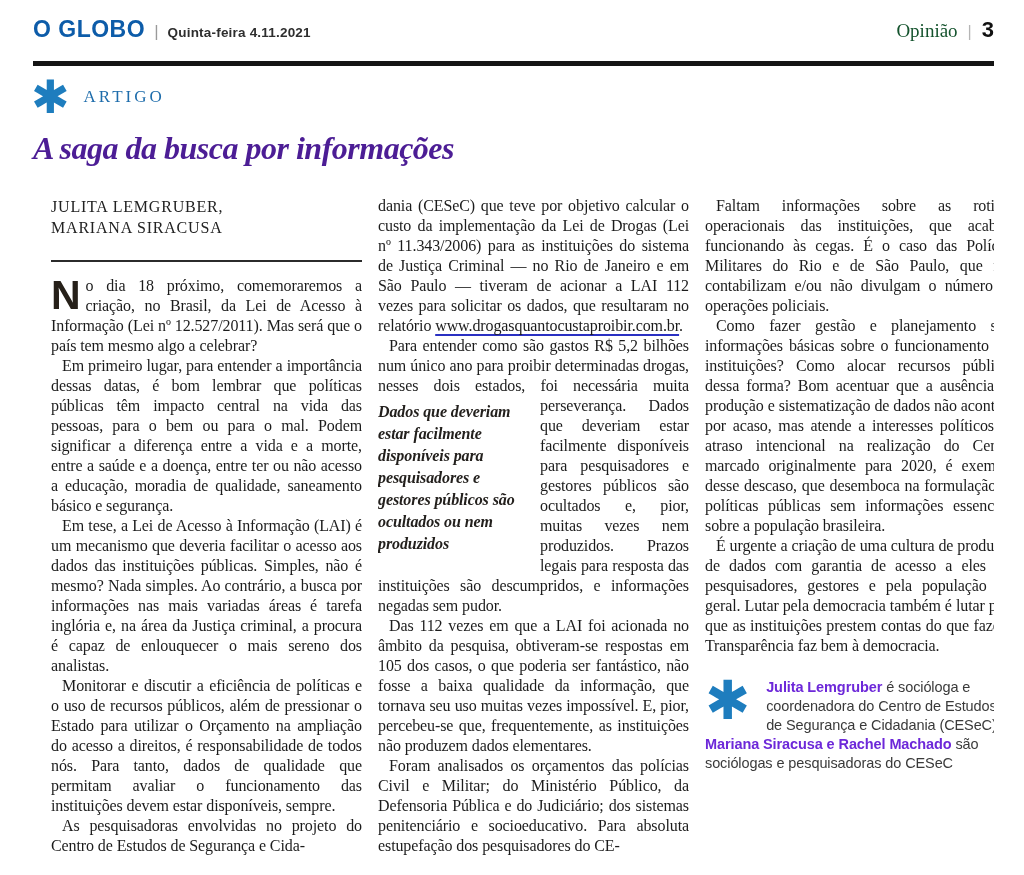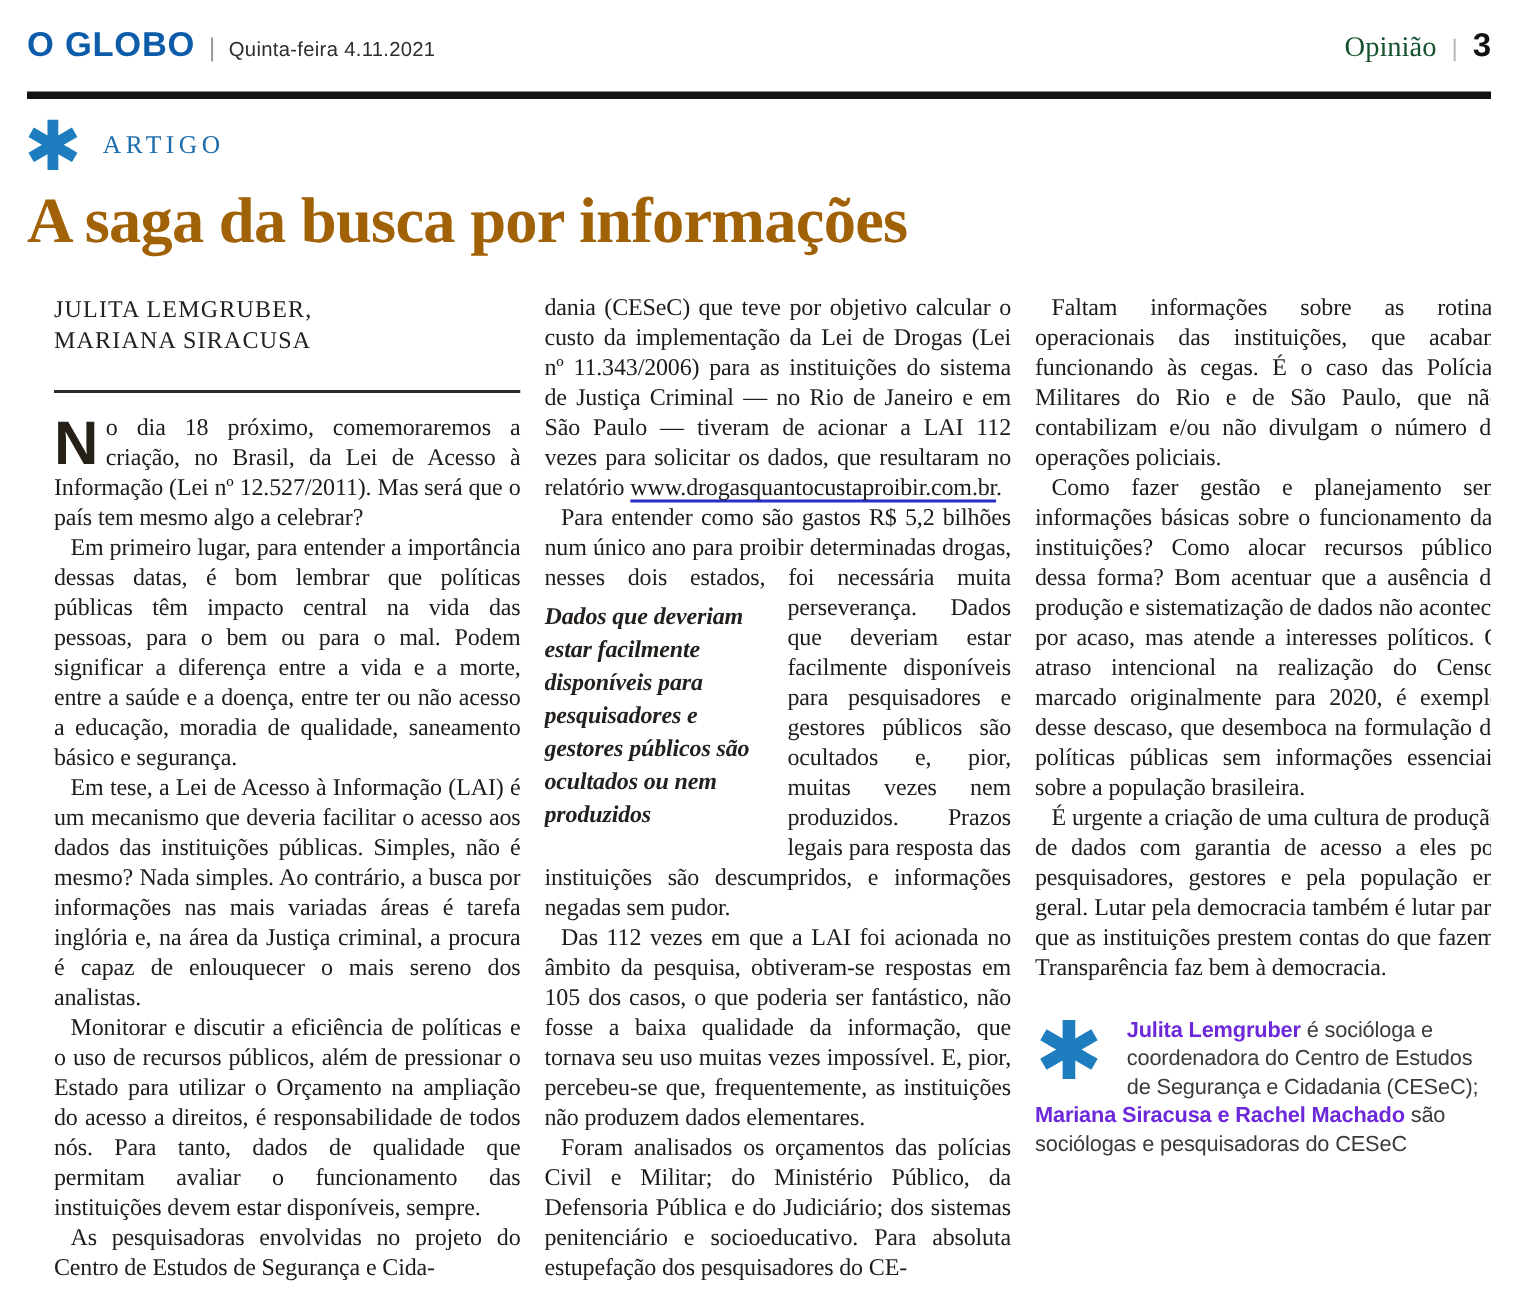--- a/index.html
+++ b/index.html
@@ -3,37 +3,37 @@
 <meta charset="utf-8">
 <style>
   html, body {
     margin: 0; padding: 0;
     width: 1024px; height: 875px;
     background: #ffffff;
     overflow: hidden;
     font-family: "Liberation Serif", serif;
     color: #1c1c1c;
   }
-  .page { padding: 12px 30px 0 18px; }
+  .page { padding: 12px 30px 0 33px; }
 
   
   .masthead {
     display: flex; justify-content: space-between; align-items: baseline;
     height: 36px; margin-top: 4px;
   }
   .masthead-left { display: flex; align-items: baseline; }
   .logo {
     font-family: "Liberation Sans", sans-serif;
     font-weight: bold; font-size: 23px; letter-spacing: 0.5px;
     color: #0d5ca9;
   }
   .mast-sep { color: #9a9a9a; font-size: 17px; margin: 0 9px; font-family: "Liberation Sans", sans-serif; }
   .mast-date {
     font-family: "Liberation Sans", sans-serif;
-    font-weight: normal; font-size: 13.5px; color: #2e2e2e; letter-spacing: 0.2px;
+    font-weight: bold; font-size: 13.5px; color: #2e2e2e; letter-spacing: 0.2px;
   }
   .masthead-right { display: flex; align-items: baseline; }
   .mast-section { font-family: Liberation Serif, serif; font-size: 19px; color: #14532d; }
   .mast-sep2 { color: #b5b5b5; font-size: 16px; margin: 0 10px; font-family: "Liberation Sans", sans-serif; }
   .mast-page { font-family: "Liberation Sans", sans-serif; font-weight: bold; font-size: 22px; color: #111; }
 
   .top-rule { height: 5px; background: #141414; margin-top: 9px; }
 
   
   .kicker { display: flex; align-items: center; margin-top: 8px; height: 46px; }
@@ -42,23 +42,23 @@
     color: #1e7dbe; font-size: 46px; line-height: 44px; margin-left: -2px;
   }
   .kicker-label {
     color: #1d6cab; font-size: 17px; letter-spacing: 3px;
     margin-left: 14px; font-family: "Liberation Serif", serif;
   }
 
   
   h1.headline {
     margin: 4px 0 0 0;
-    font-weight: bold;
-    font-size: 43px; line-height: 48px; letter-spacing: -0.5px;
-    color: #a16207;
+    font-style: italic; font-weight: bold;
+    font-size: 32px; line-height: 48px; letter-spacing: -0.5px;
+    color: #4c1d95;
   }
 
   
   .columns {
     display: flex; gap: 16px;
     margin-top: 24px;
     height: 668px; overflow: hidden; margin-left: 18px;
   }
   .col {
     width: 311px; flex: 0 0 311px;

